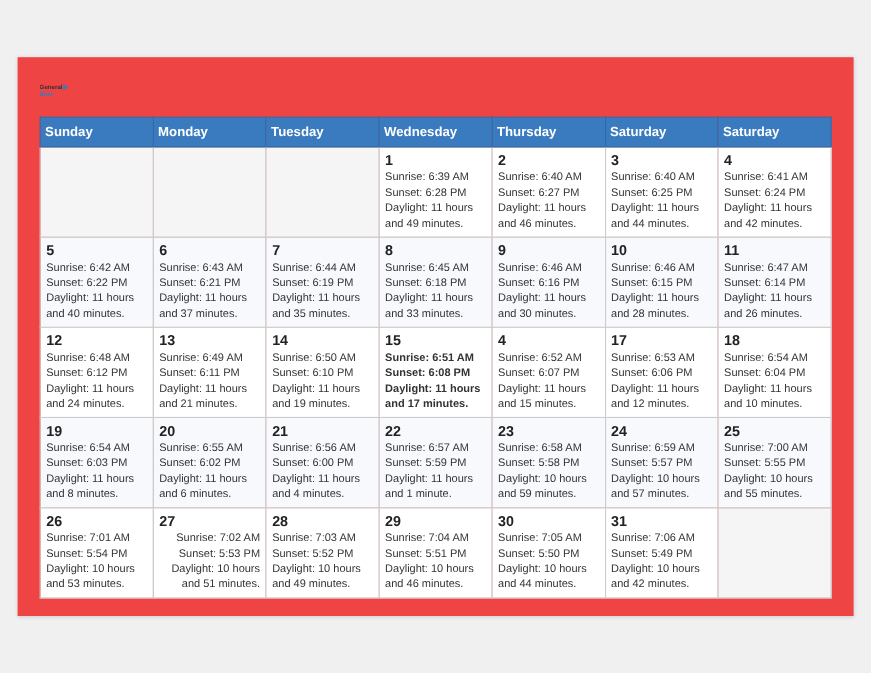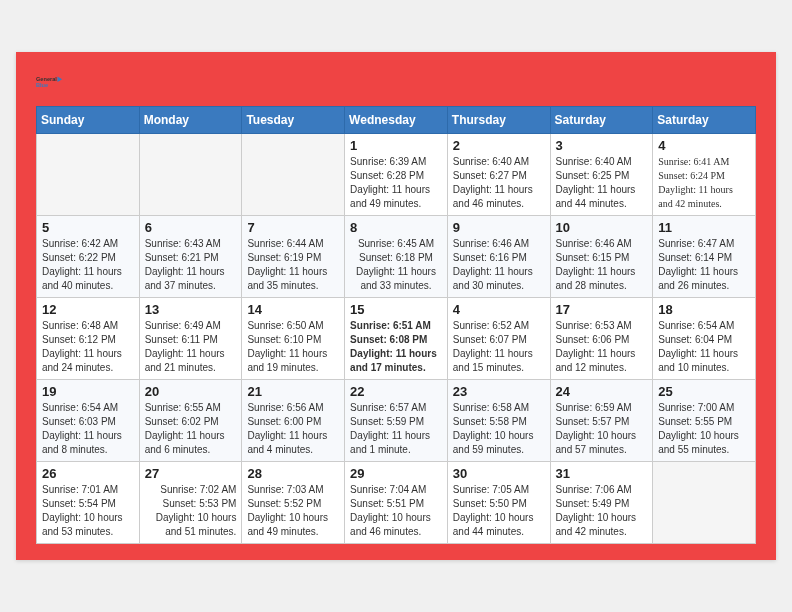--- a/index.html
+++ b/index.html
@@ -140,21 +140,21 @@
           </td>
           <td>
             <span class="day-number">3</span>
             <div class="day-info" style="white-space: pre-line;">Sunrise: 6:40 AM
 Sunset: 6:25 PM
 Daylight: 11 hours
 and 44 minutes.</div>
           </td>
           <td>
             <span class="day-number">4</span>
-            <div class="day-info" style="white-space: pre-line; font-family: Liberation Serif, serif;">Sunrise: 6:41 AM
+            <div class="day-info" style="white-space: pre-line;">Sunrise: 6:41 AM
 Sunset: 6:24 PM
 Daylight: 11 hours
 and 42 minutes.</div>
           </td>
         </tr>
         <tr>
           <td>
             <span class="day-number">5</span>
             <div class="day-info" style="white-space: pre-line;">Sunrise: 6:42 AM
 Sunset: 6:22 PM
@@ -170,21 +170,21 @@
           </td>
           <td>
             <span class="day-number">7</span>
             <div class="day-info" style="white-space: pre-line;">Sunrise: 6:44 AM
 Sunset: 6:19 PM
 Daylight: 11 hours
 and 35 minutes.</div>
           </td>
           <td>
             <span class="day-number">8</span>
-            <div class="day-info" style="white-space: pre-line; text-align: center;">Sunrise: 6:45 AM
+            <div class="day-info" style="white-space: pre-line;">Sunrise: 6:45 AM
 Sunset: 6:18 PM
 Daylight: 11 hours
 and 33 minutes.</div>
           </td>
           <td>
             <span class="day-number">9</span>
             <div class="day-info" style="white-space: pre-line;">Sunrise: 6:46 AM
 Sunset: 6:16 PM
 Daylight: 11 hours
 and 30 minutes.</div>

